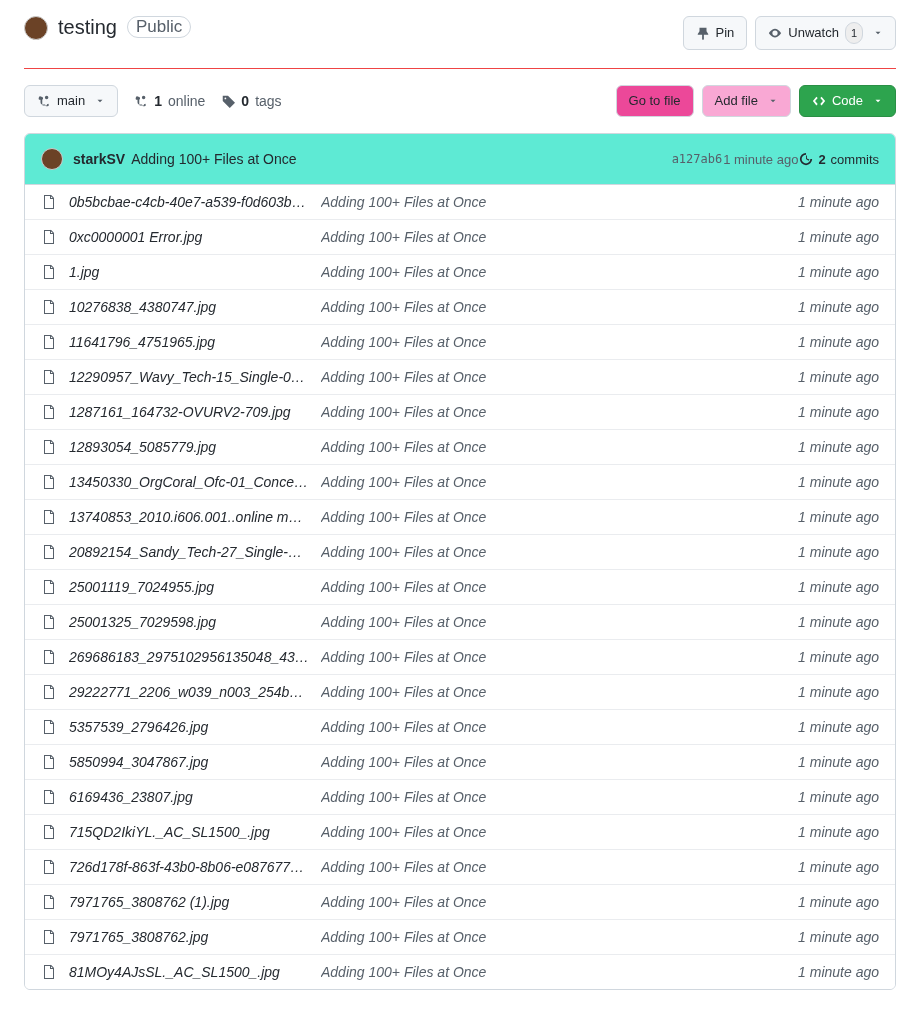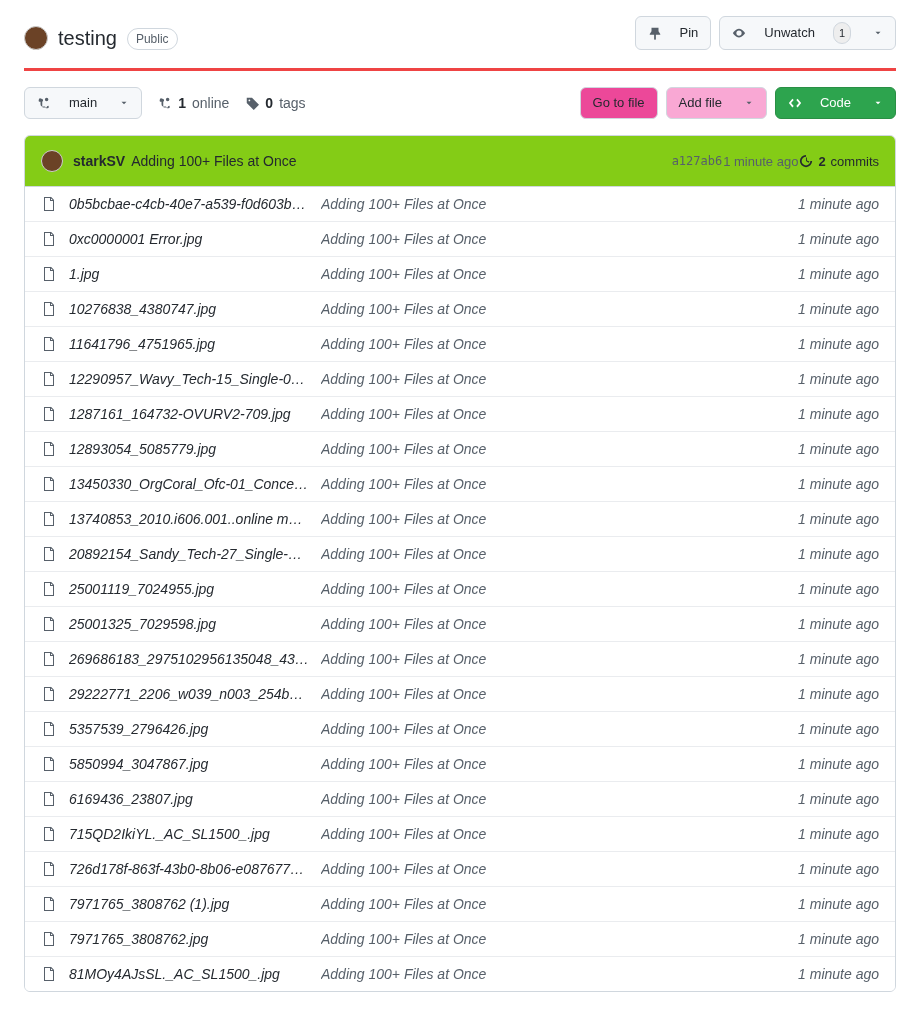--- a/index.html
+++ b/index.html
@@ -7,41 +7,41 @@
     margin: 0;
     font-family: -apple-system, BlinkMacSystemFont, "Segoe UI", Helvetica, Arial, sans-serif;
     font-size: 14px;
     color: #24292f;
     background: #ffffff;
     width: 920px;
   }
   .container { padding: 0 24px 24px 24px; }
   .header {
     display: flex;
-    align-items: flex-end;
+    align-items: flex-start;
     padding: 16px 0 18px 0;
-    border-bottom: 3px solid #ef4444;
+    border-bottom: 1px solid #ef4444;
   }
   .avatar-main {
     width: 24px; height: 24px; border-radius: 50%;
     background: #6b4226; margin-right: 10px;
     display: inline-flex; align-items: center; justify-content: center;
     border: 1px solid #ccc;
   }
   .repo-title { font-size: 20px; font-weight: 400; margin-right: 10px; }
   .pill {
     display: inline-flex; align-items: center;
-    font-size: 12px; color: #57606a;
+    font-size: 17px; color: #57606a;
     border: 1px solid #d0d7de; border-radius: 24px;
     padding: 1px 8px; line-height: 18px;
     background: #fff;
   }
   .header-right { margin-left: auto; display: flex; gap: 8px; }
   .btn {
-    display: inline-flex; align-items: center; gap: 18px;
+    display: inline-flex; align-items: center; gap: 6px;
     padding: 5px 12px; font-size: 13px; font-weight: 500;
     border: 1px solid #d0d7de; border-radius: 6px;
     background: #f6f8fa; color: #24292f;
     cursor: pointer; line-height: 20px;
   }
   .btn .count {
     background: #eee; border-radius: 9px;
     min-width: 16px; padding: 0 5px; font-size: 11px;
     text-align: center; color: #24292f; font-weight: 500;
     border: 1px solid #d0d7de;
@@ -57,21 +57,21 @@
   .meta-link {
     display: inline-flex; align-items: center; gap: 6px;
     color: #24292f; cursor: pointer;
   }
   .meta-link .muted { color: #57606a; }
   .file-box {
     border: 1px solid #d0d7de; border-radius: 6px; overflow: hidden;
   }
   .box-header {
     display: flex; align-items: center;
-    background: #84cc16; padding: 14px 16px;
+    background: #5eead4; padding: 14px 16px;
     border-bottom: 1px solid #d0d7de;
     font-size: 14px;
   }
   .avatar-sm {
     width: 22px; height: 22px; border-radius: 50%;
     background: #6b4226; margin-right: 10px;
     border: 1px solid #ccc;
   }
   .author { font-weight: 600; margin-right: 6px; }
   .muted { color: #57606a; }

